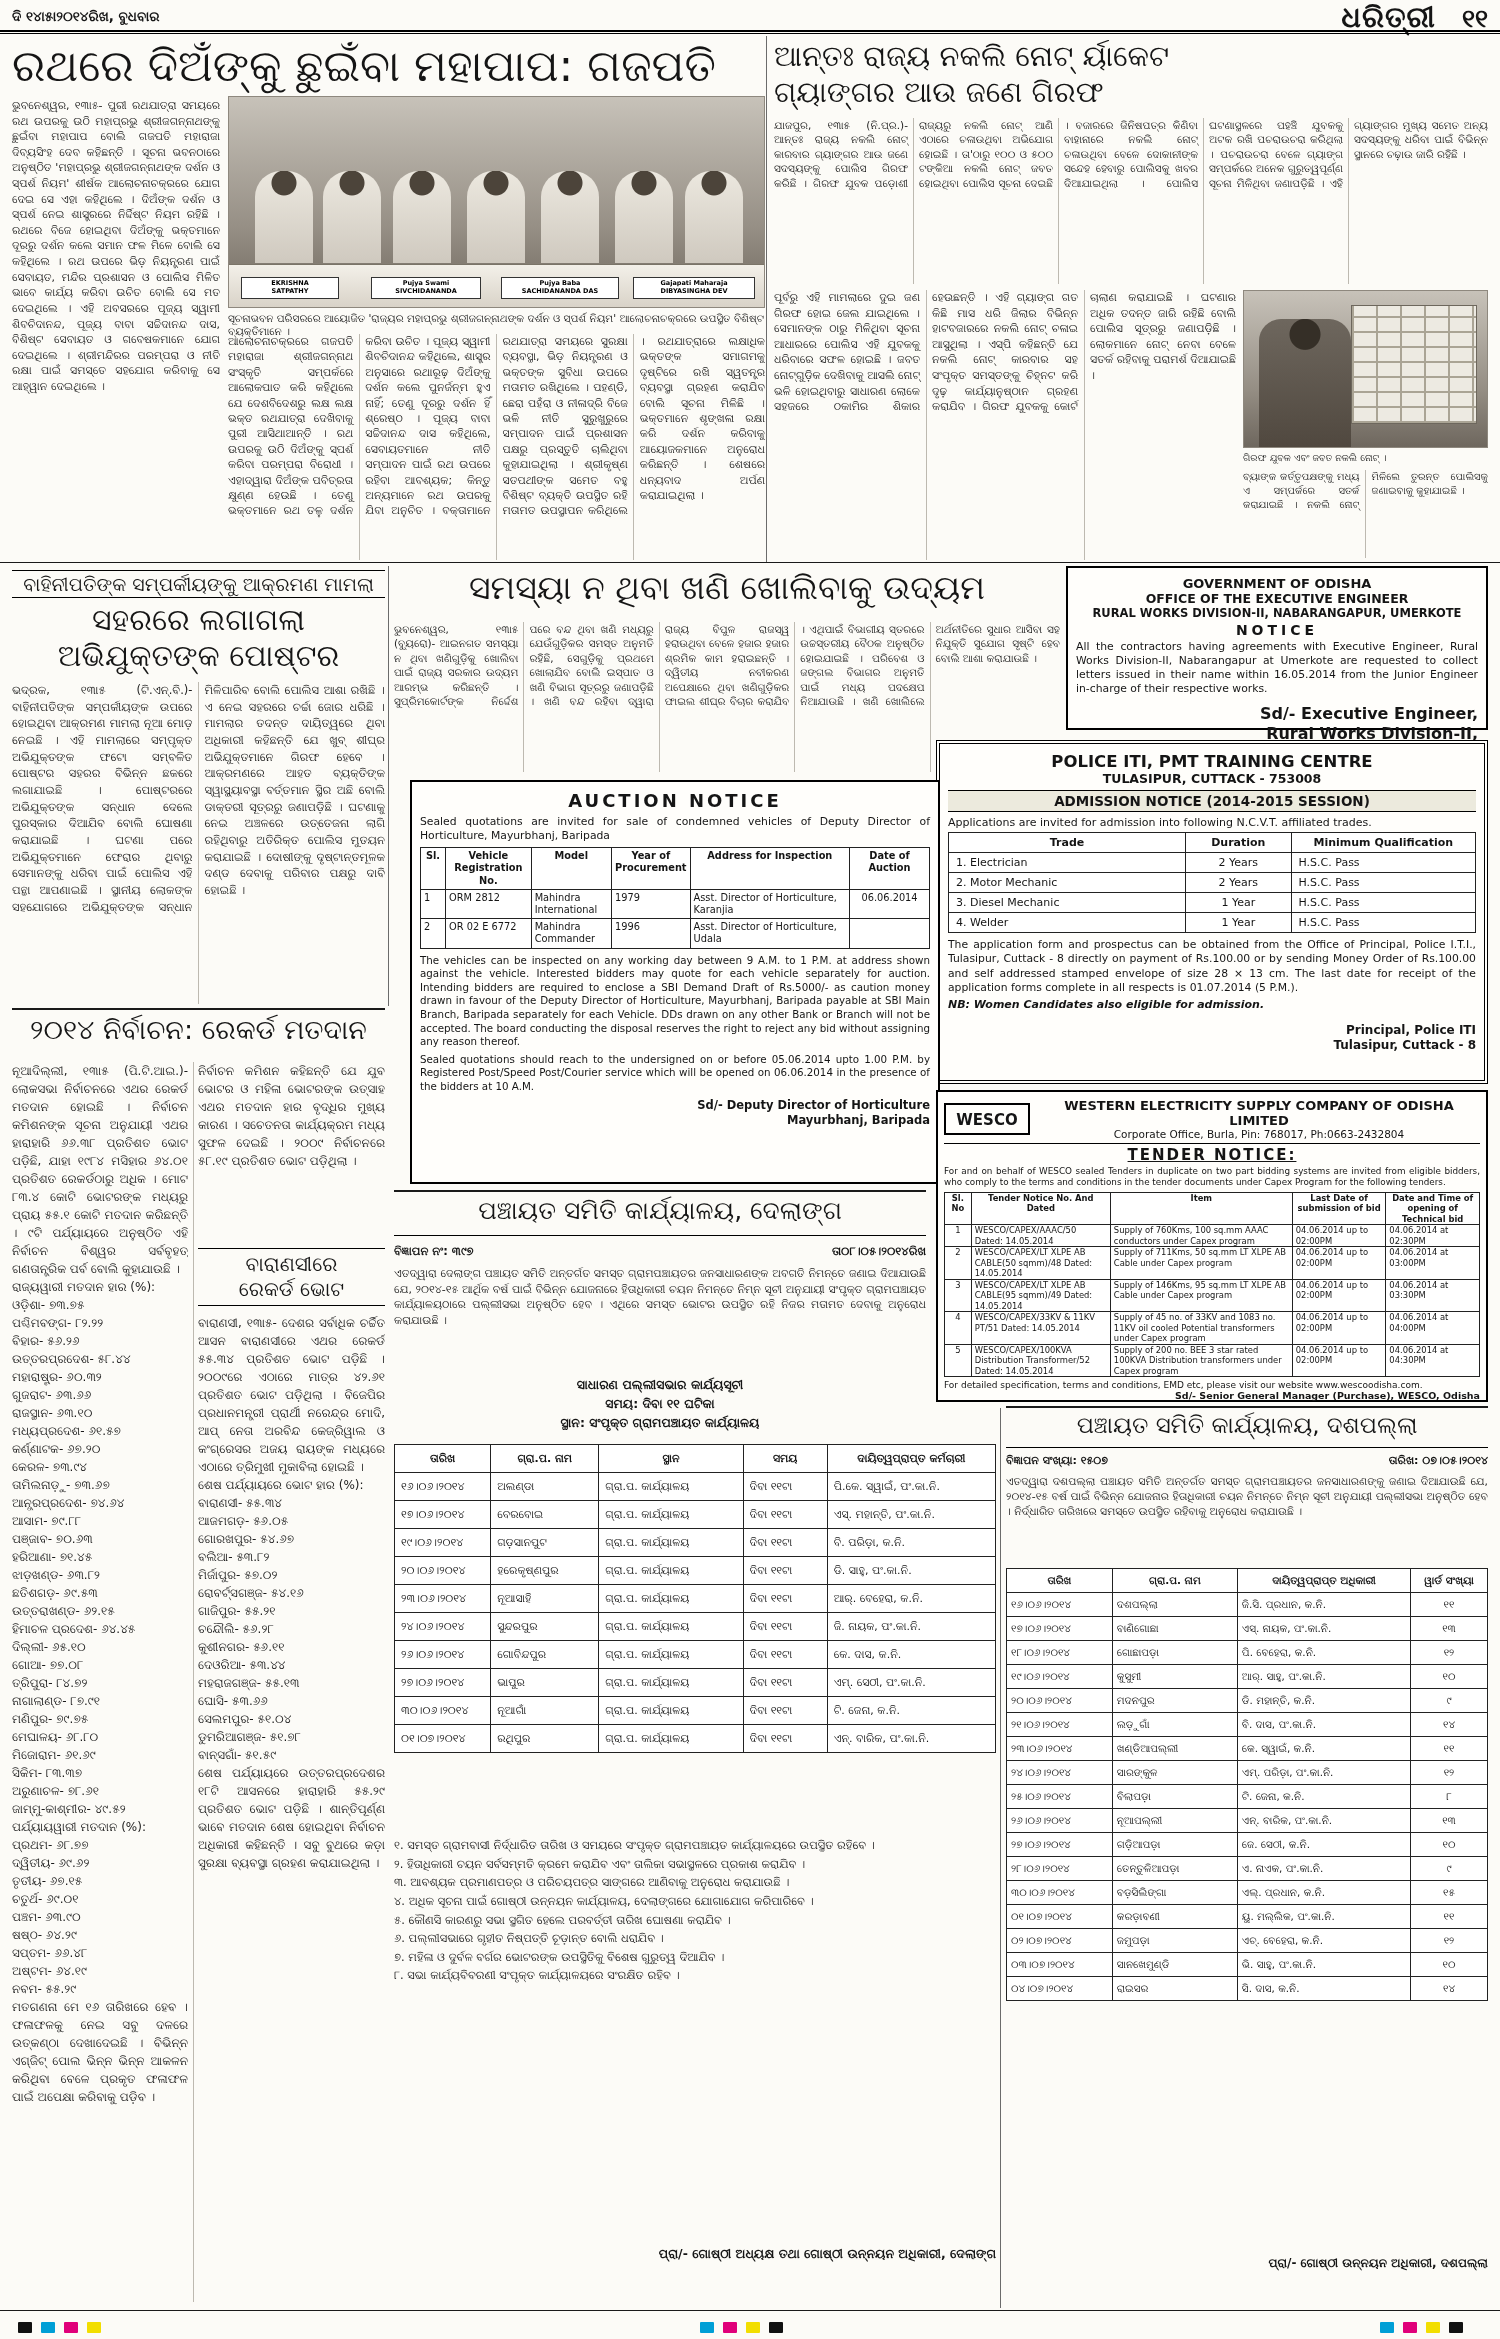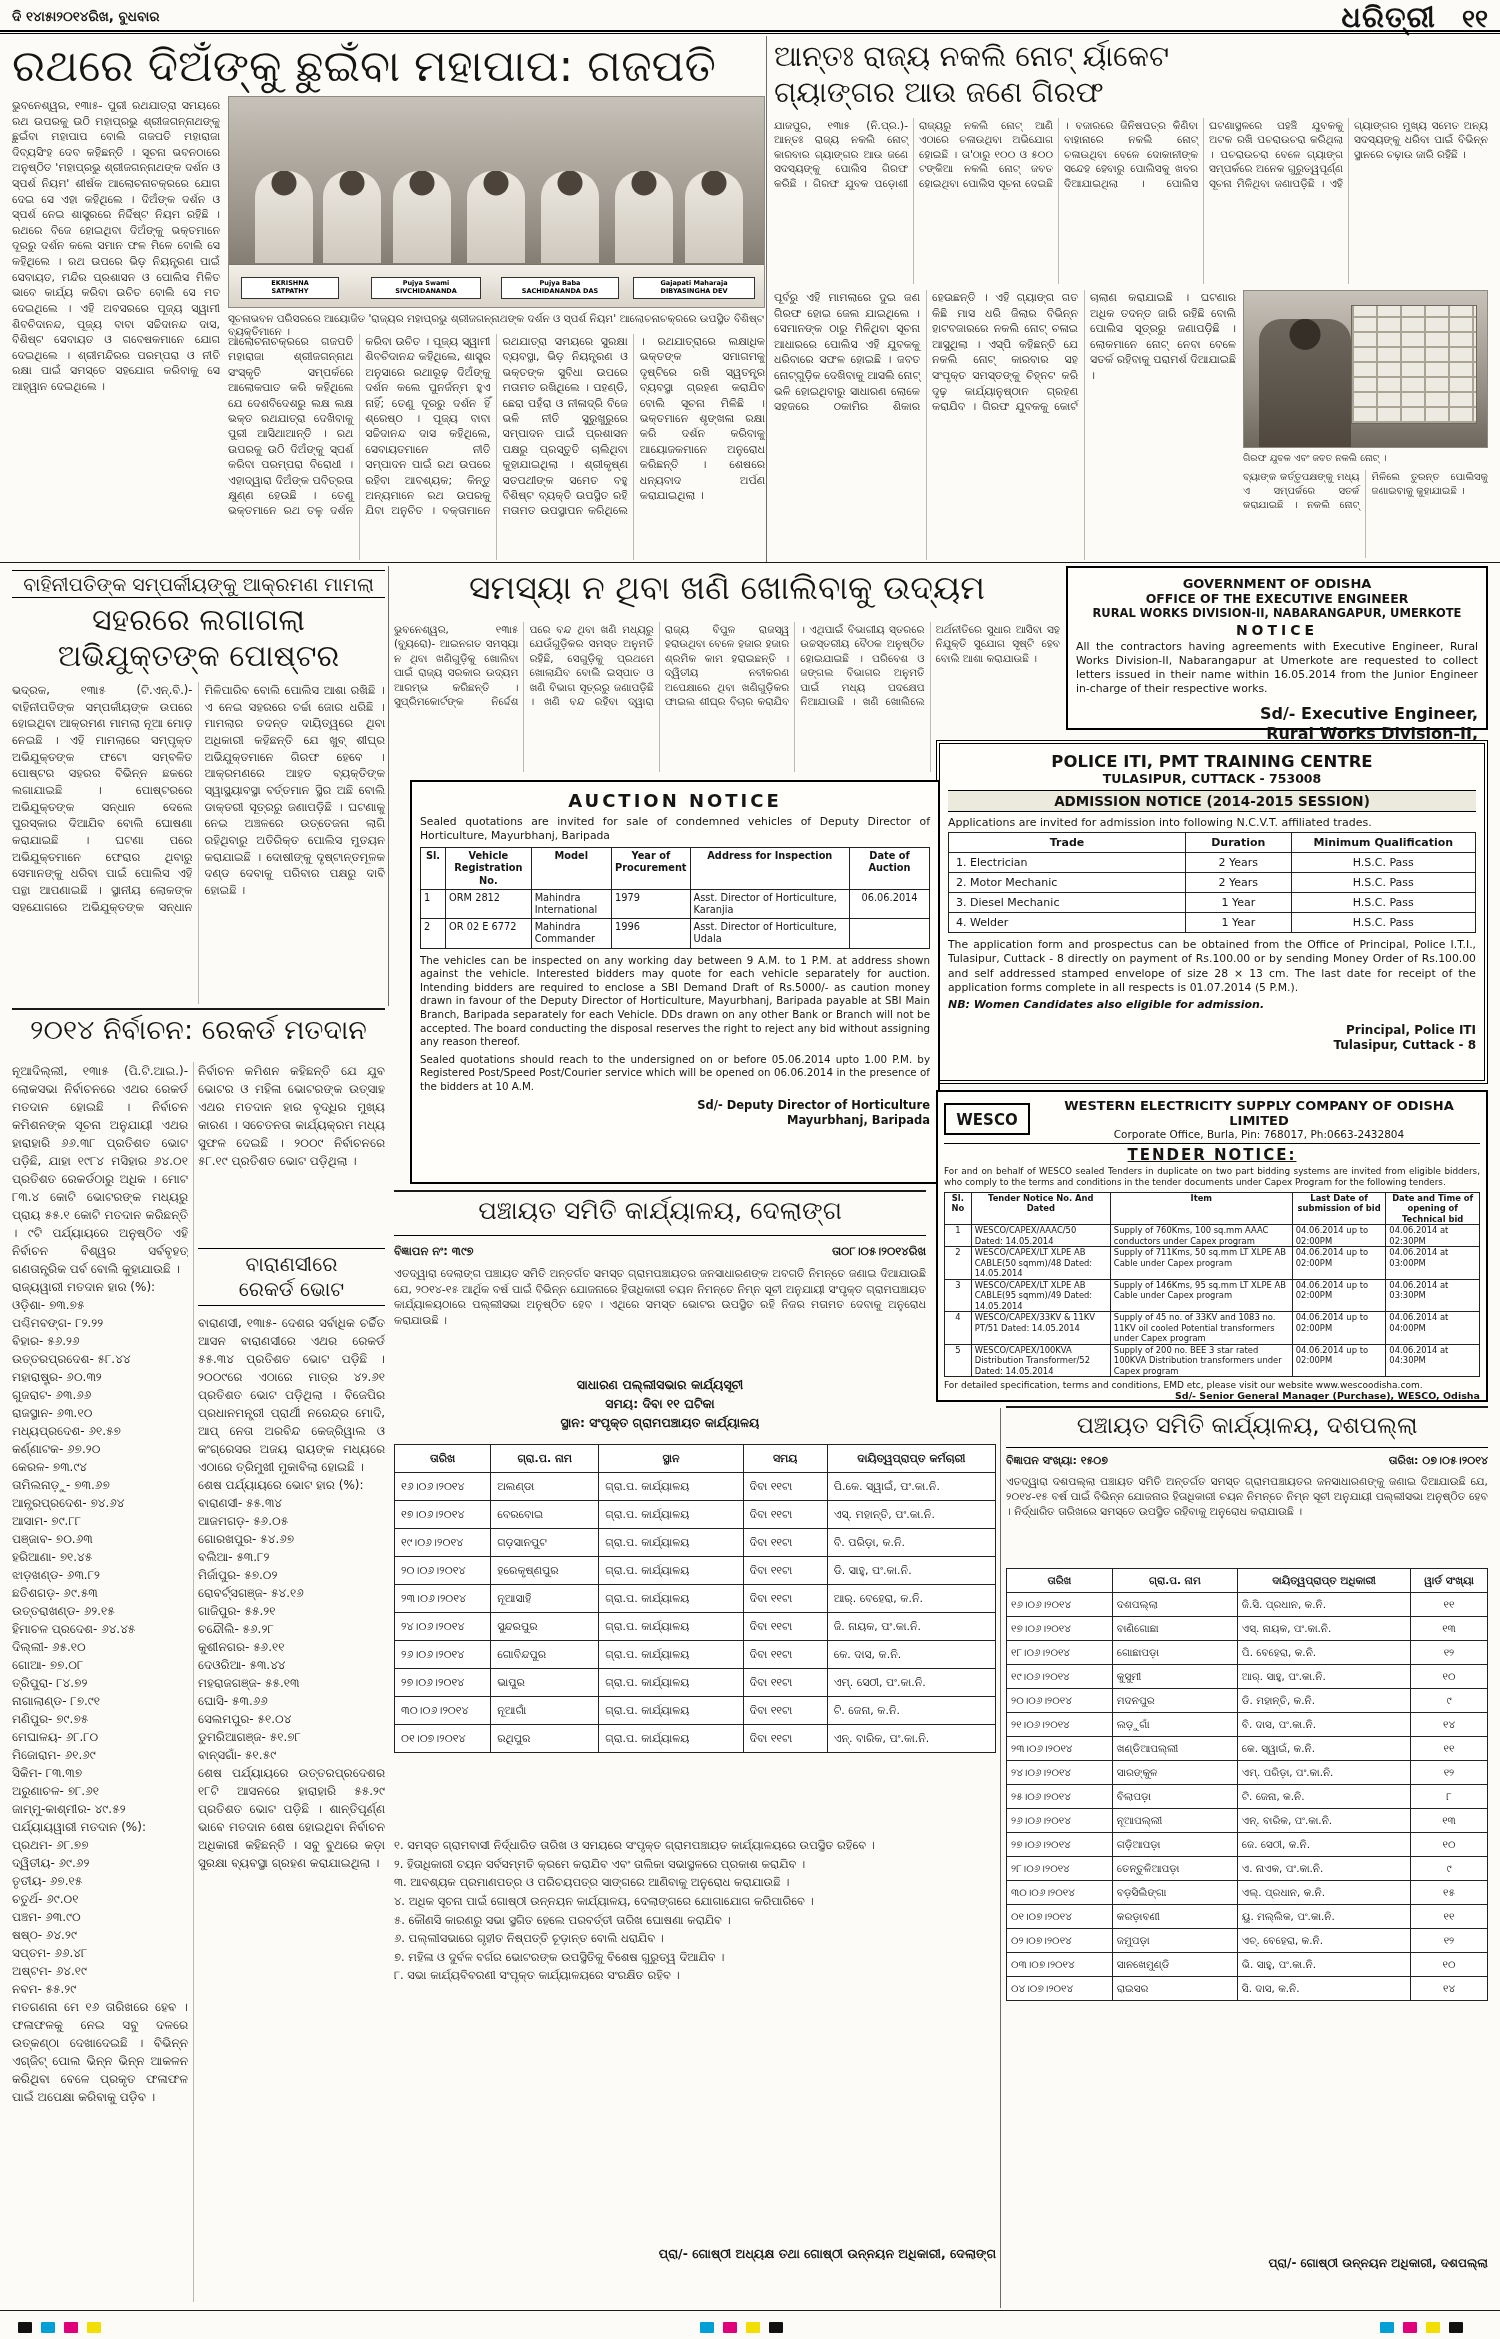--- a/index.html
+++ b/index.html
@@ -23,21 +23,21 @@
   .dbox{border:4px double #000;background:#fffefb;padding:8px}
   table.nt{width:100%;border-collapse:collapse;background:#fff}
   table.nt th,table.nt td{border:1px solid #222;vertical-align:top;text-align:left}
   table.nt th{text-align:center;font-weight:bold}
   .t-auction th,.t-auction td{font-size:9.8px;padding:2px 3px;line-height:1.25}
   .t-auction td:nth-child(1){width:5%}.t-auction td:nth-child(2){width:17%}
   .t-auction td:nth-child(3){width:16%}.t-auction td:nth-child(4){width:13%}
   .t-auction td:nth-child(5){width:33%}.t-auction td:nth-child(6){width:16%;text-align:center}
   .t-police th,.t-police td{font-size:11px;padding:3px 7px}
   .t-police td:nth-child(1){width:45%}.t-police td:nth-child(2){width:20%;text-align:center}
-  .t-police td:nth-child(3){width:35%;text-align:center}
+  .t-police td:nth-child(3){width:35%;}
   .t-wesco th,.t-wesco td{font-size:8.4px;padding:0 3px;line-height:1.25}
   .t-wesco td:nth-child(1){width:5%;text-align:center}.t-wesco td:nth-child(2){width:26%}
   .t-wesco td:nth-child(3){width:34%}.t-wesco td:nth-child(4){width:17.5%}.t-wesco td:nth-child(5){width:17.5%}
   .t-delang th,.t-delang td{font-size:11px;padding:7px 6px}
   .t-delang td:nth-child(1){width:16%}.t-delang td:nth-child(2){width:18%}
   .t-delang td:nth-child(3){width:24%}.t-delang td:nth-child(4){width:14%}.t-delang td:nth-child(5){width:28%}
   .t-daspalla th,.t-daspalla td{font-size:10.4px;padding:5px 4px}
   .t-daspalla td:nth-child(1){width:22%}.t-daspalla td:nth-child(2){width:26%}
   .t-daspalla td:nth-child(3){width:36%}.t-daspalla td:nth-child(4){width:16%;text-align:center}
   

